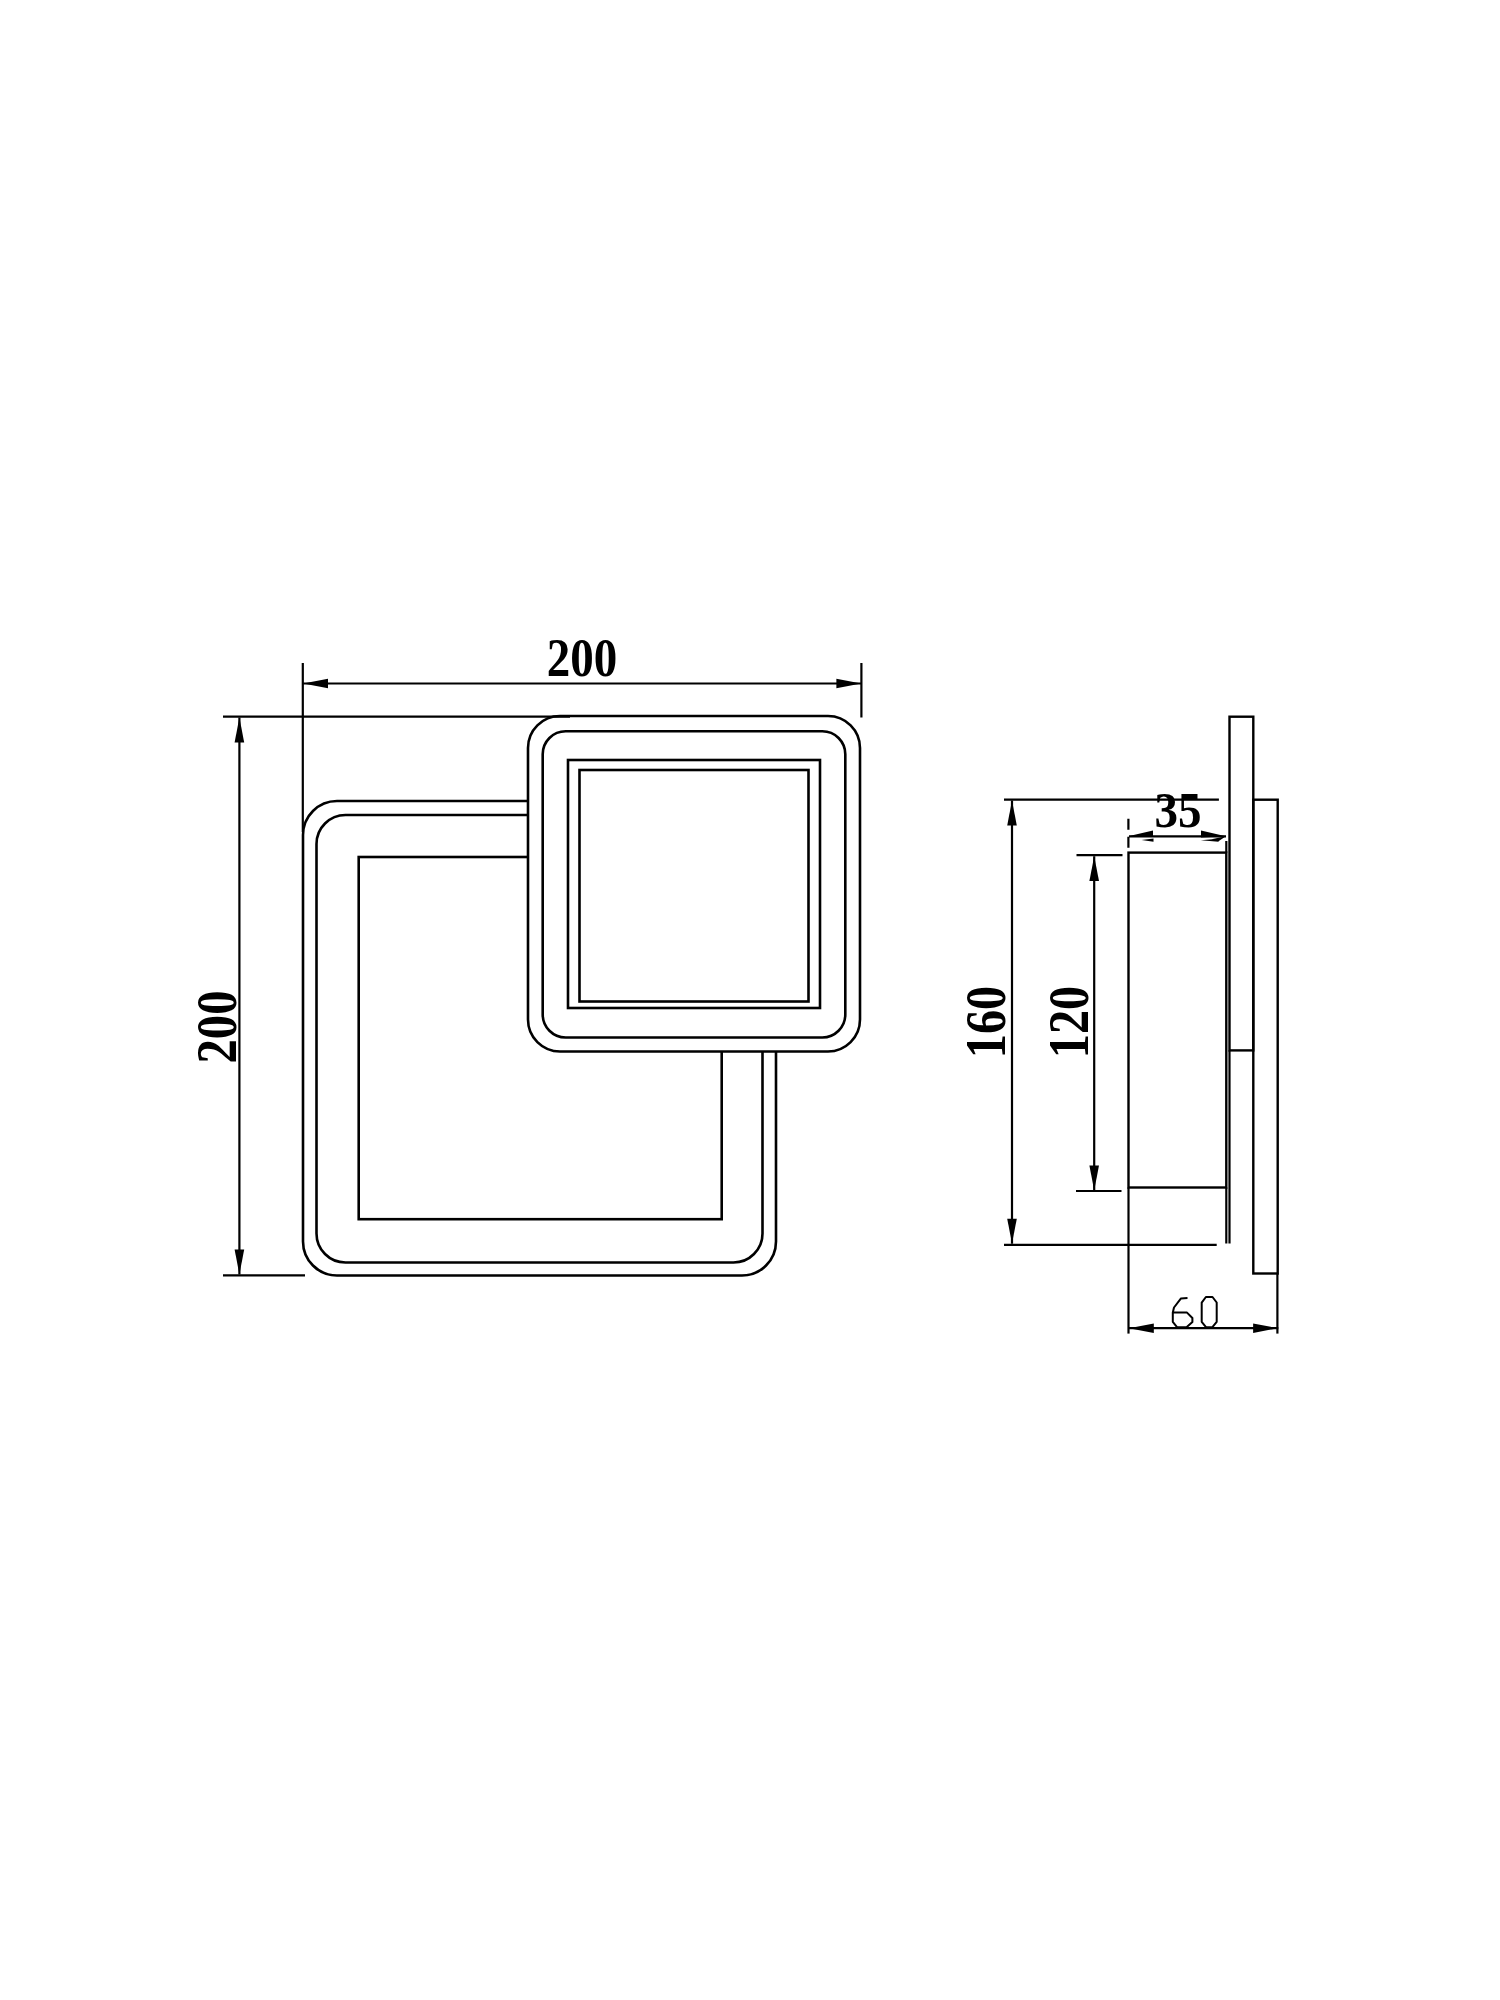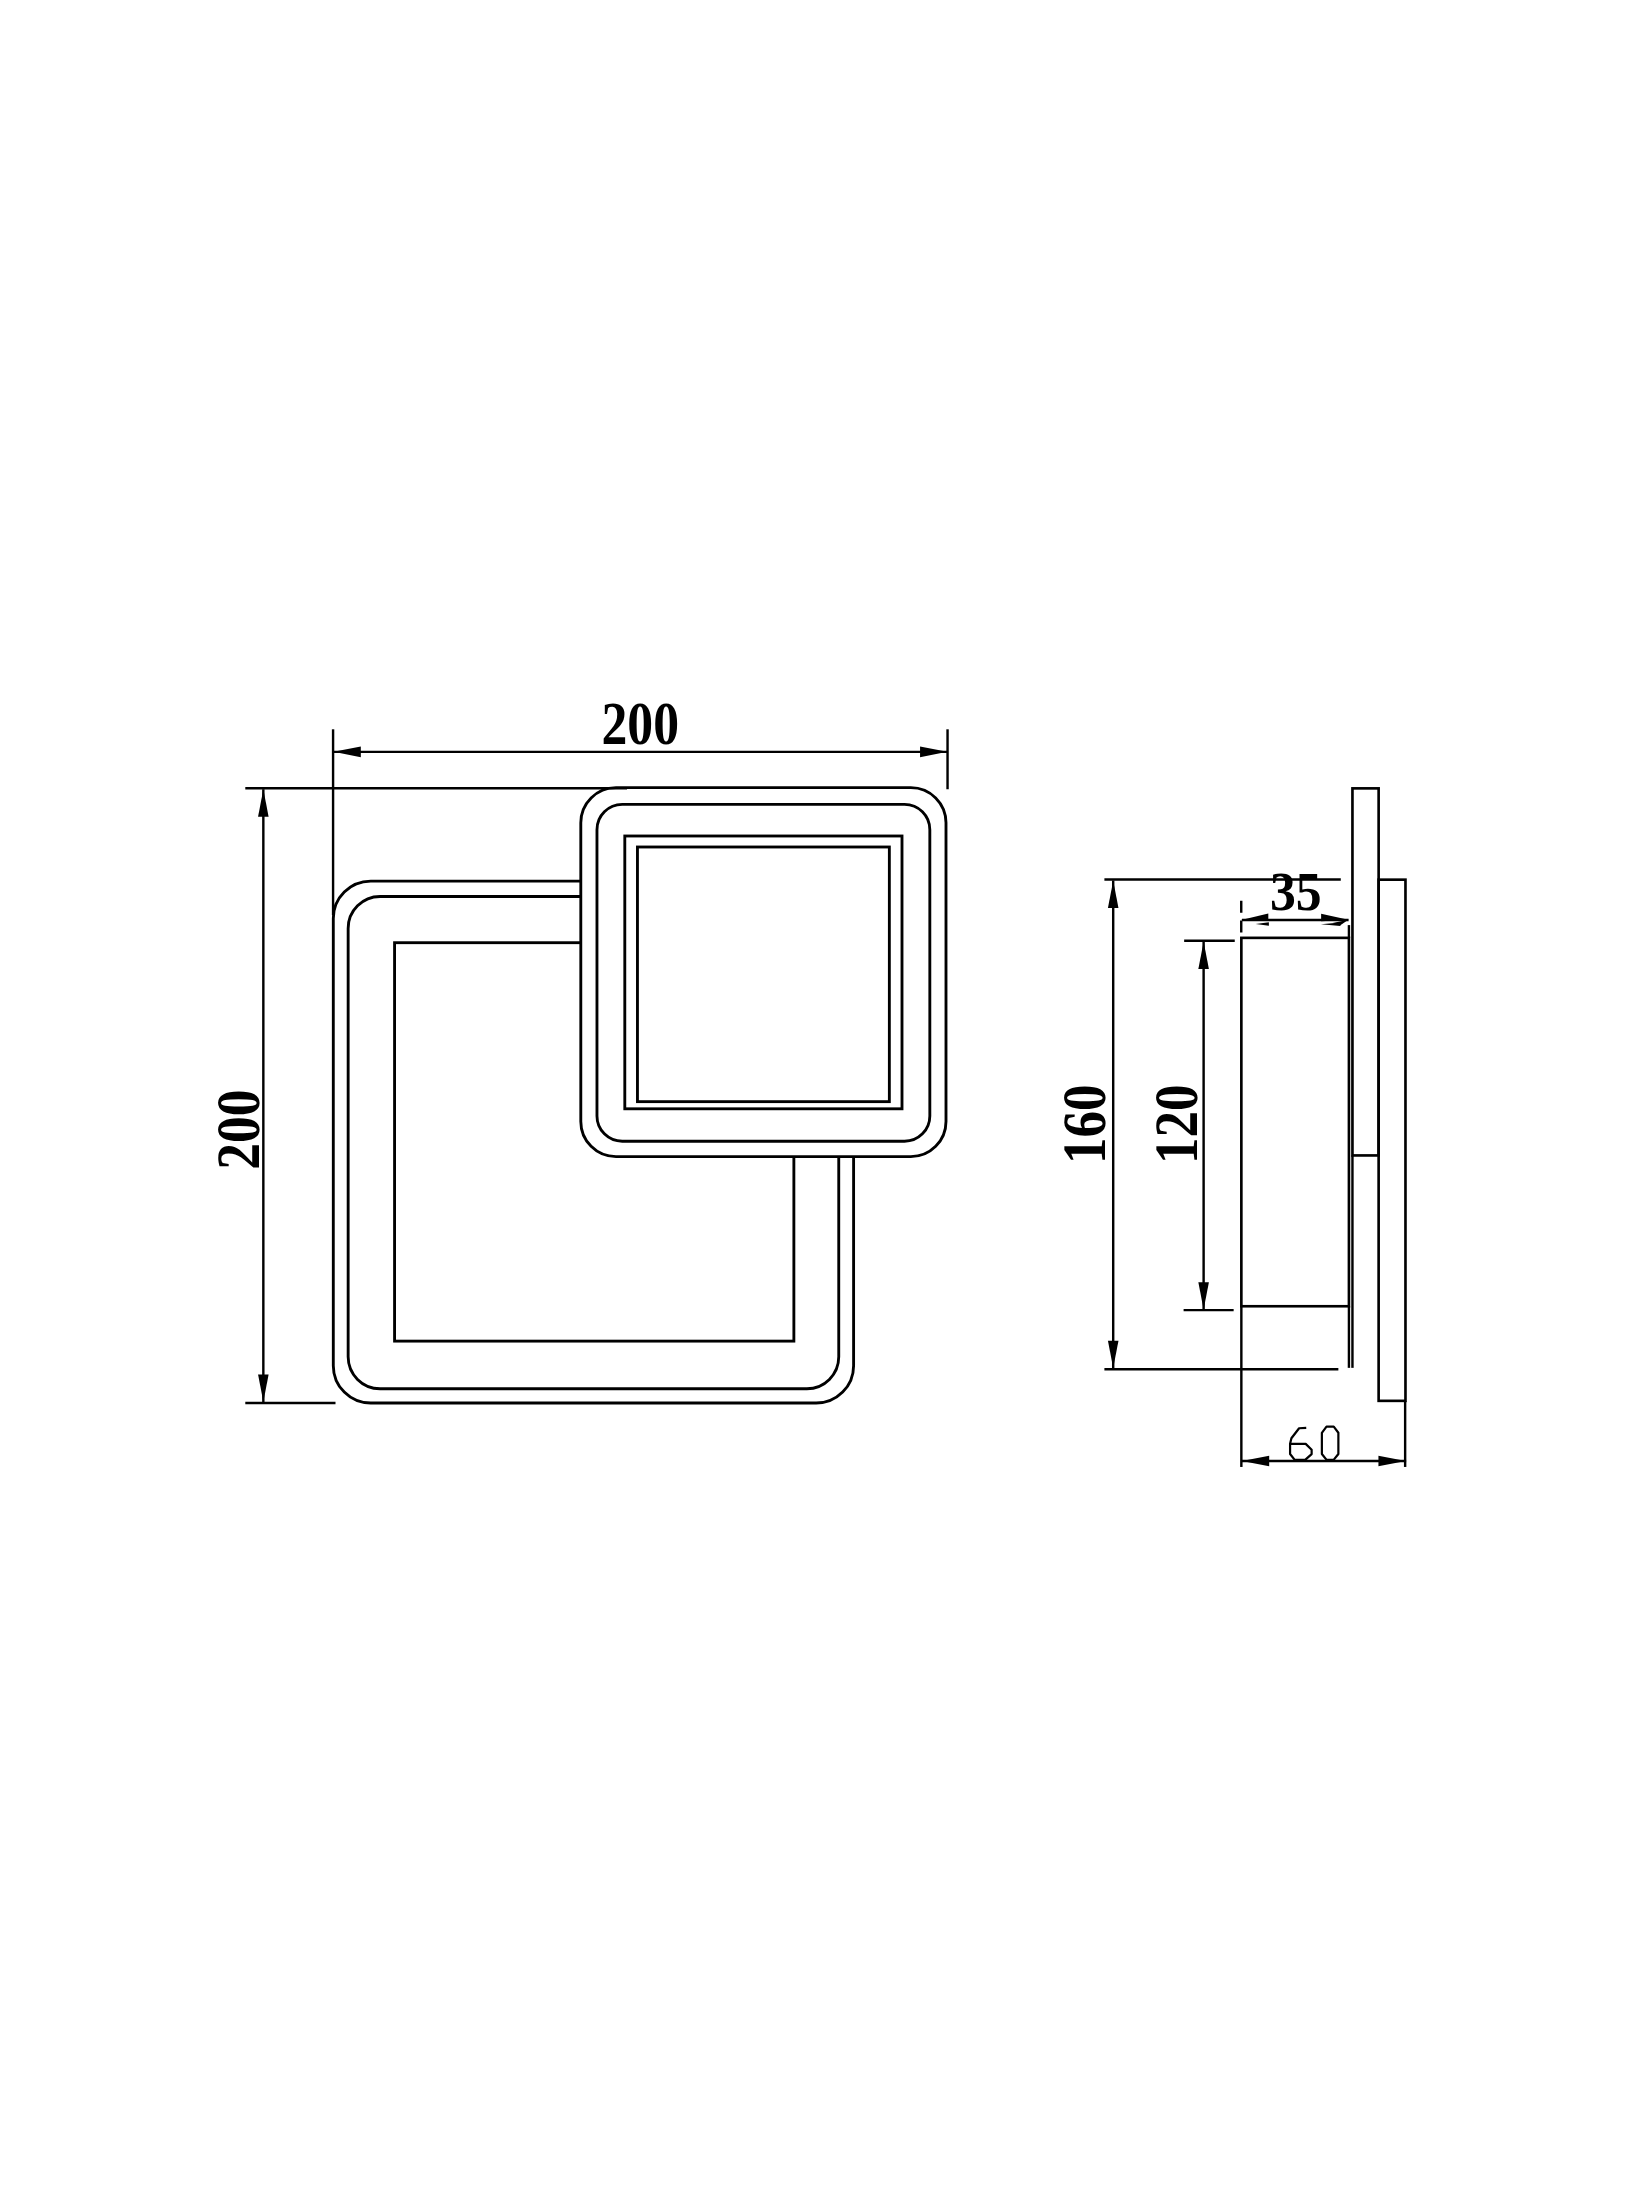--- a/index.html
+++ b/index.html
@@ -1,16 +1,16 @@
 <!DOCTYPE html>
 <html><head>
 <meta charset="utf-8">
 <style>
   html,body{margin:0;padding:0;background:#ffffff;}
-  .page{width:1500px;height:2000px;position:relative;background:#c4b5fd;overflow:hidden;}
+  .page{width:1500px;height:1708px;position:relative;background:#c4b5fd;overflow:hidden;}
   text{font-family:"Liberation Serif", serif;font-weight:bold;fill:#000;}
 </style>
 </head>
 <body>
 
 <div class="page">
 <svg width="1500" height="2000" viewBox="0 0 1500 2000">
 
   <rect x="0" y="0" width="1500" height="2000" fill="#ffffff"></rect>
 

